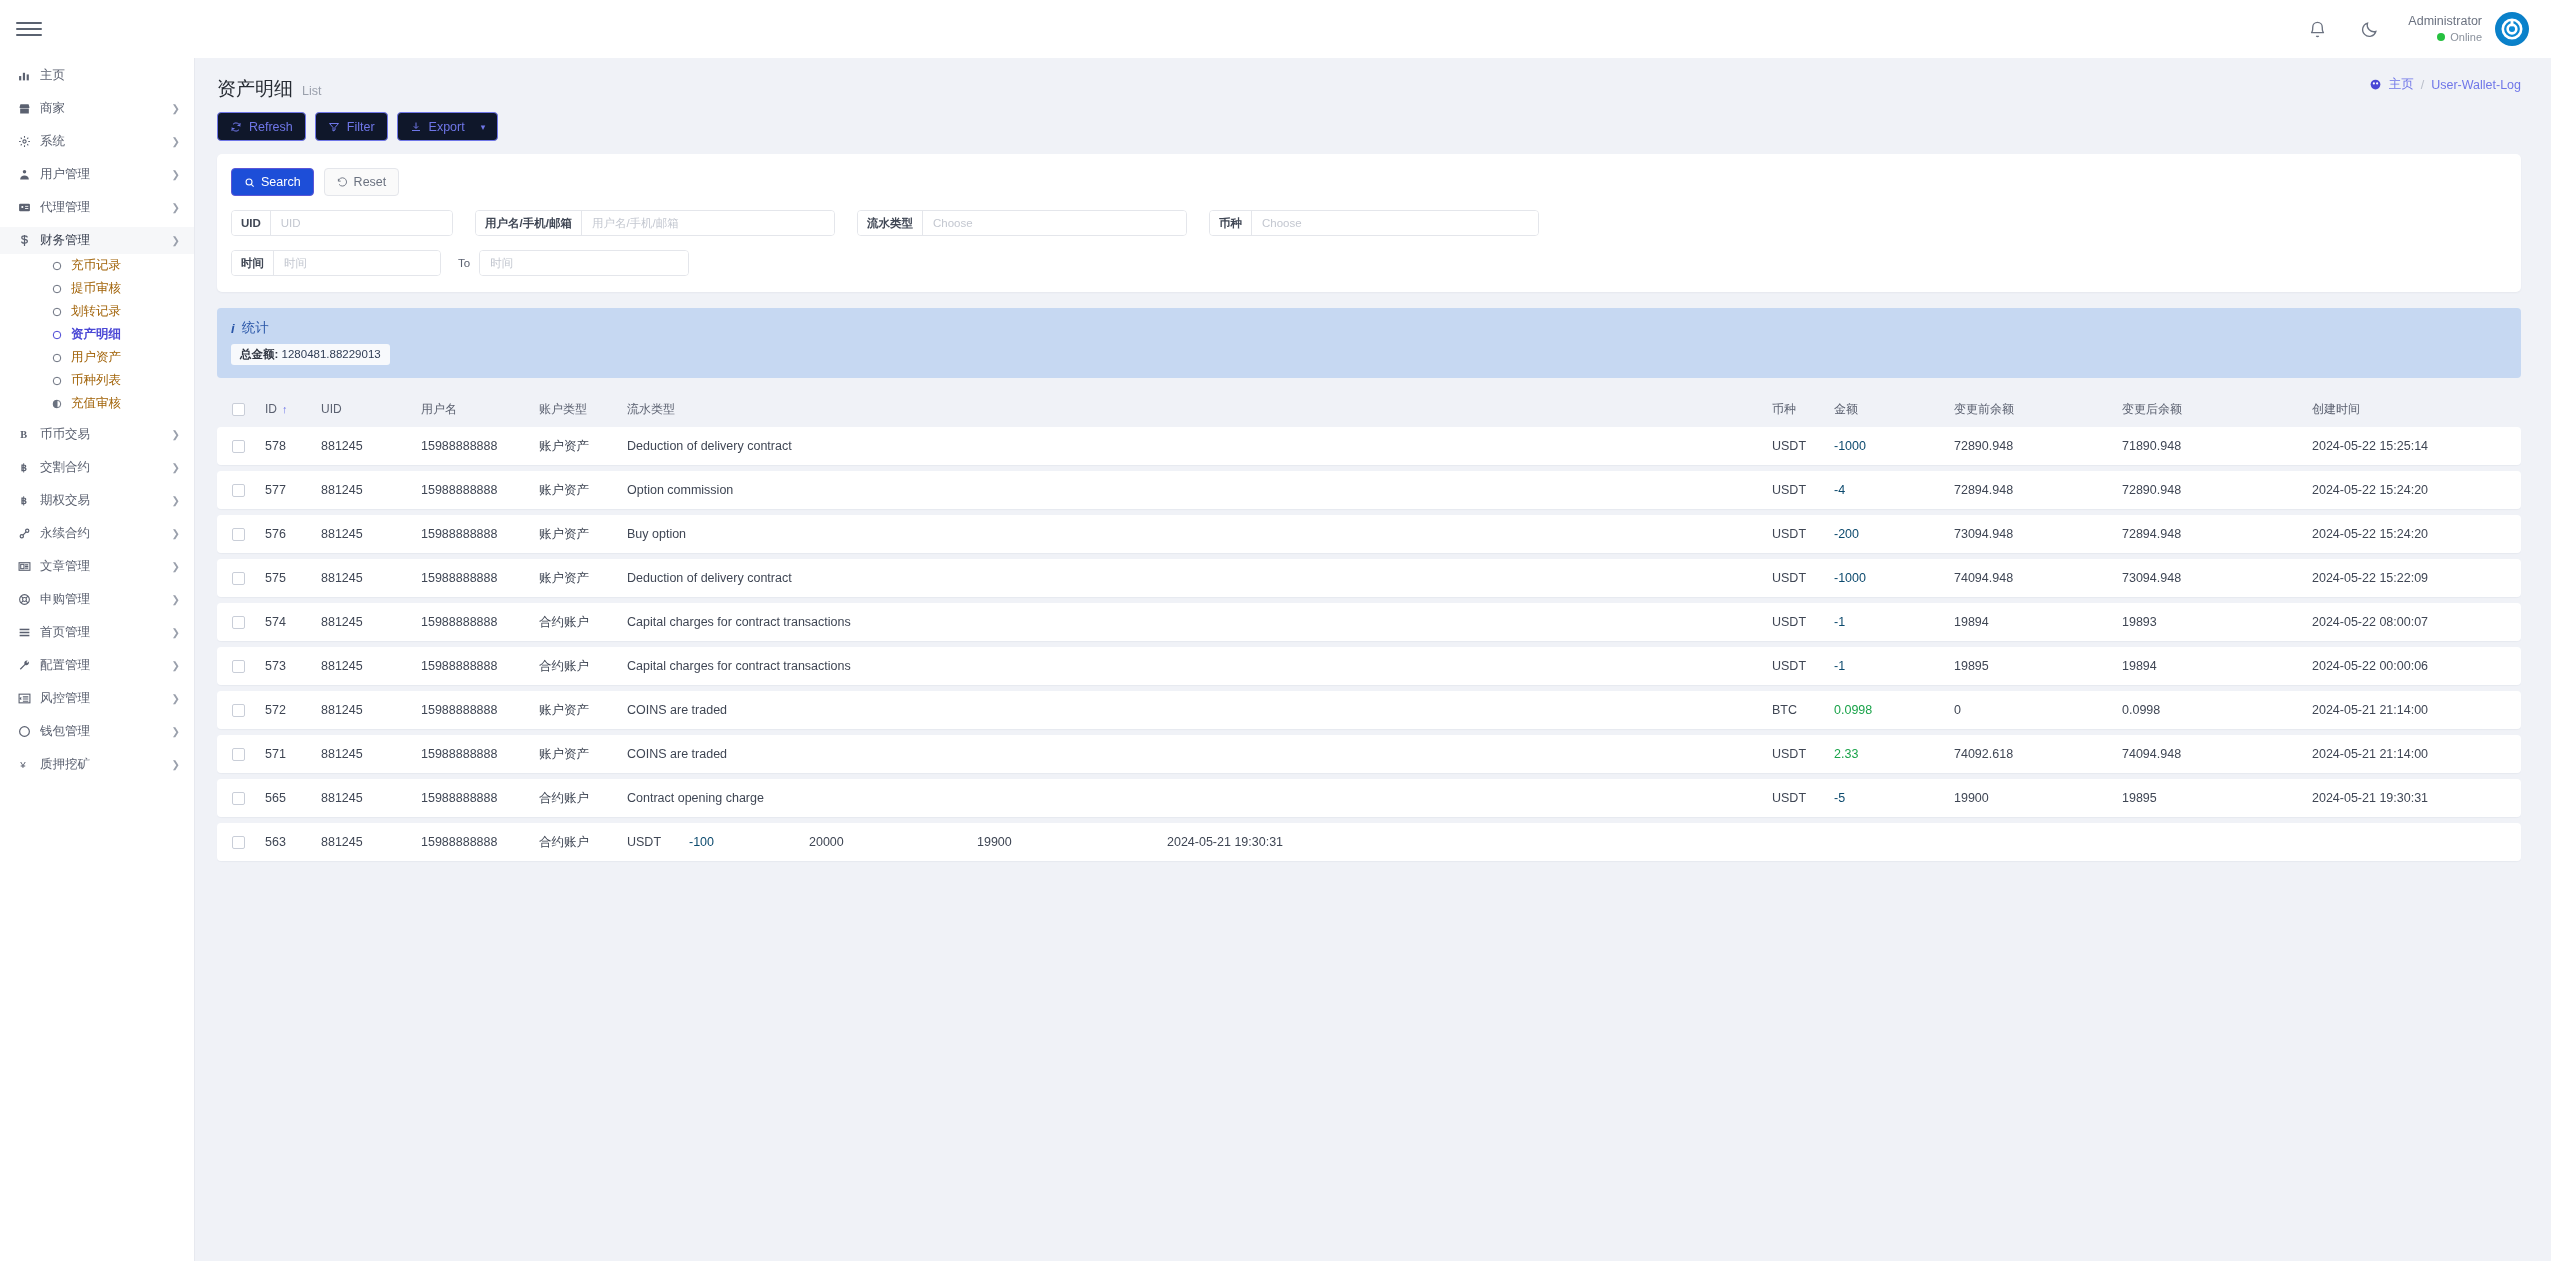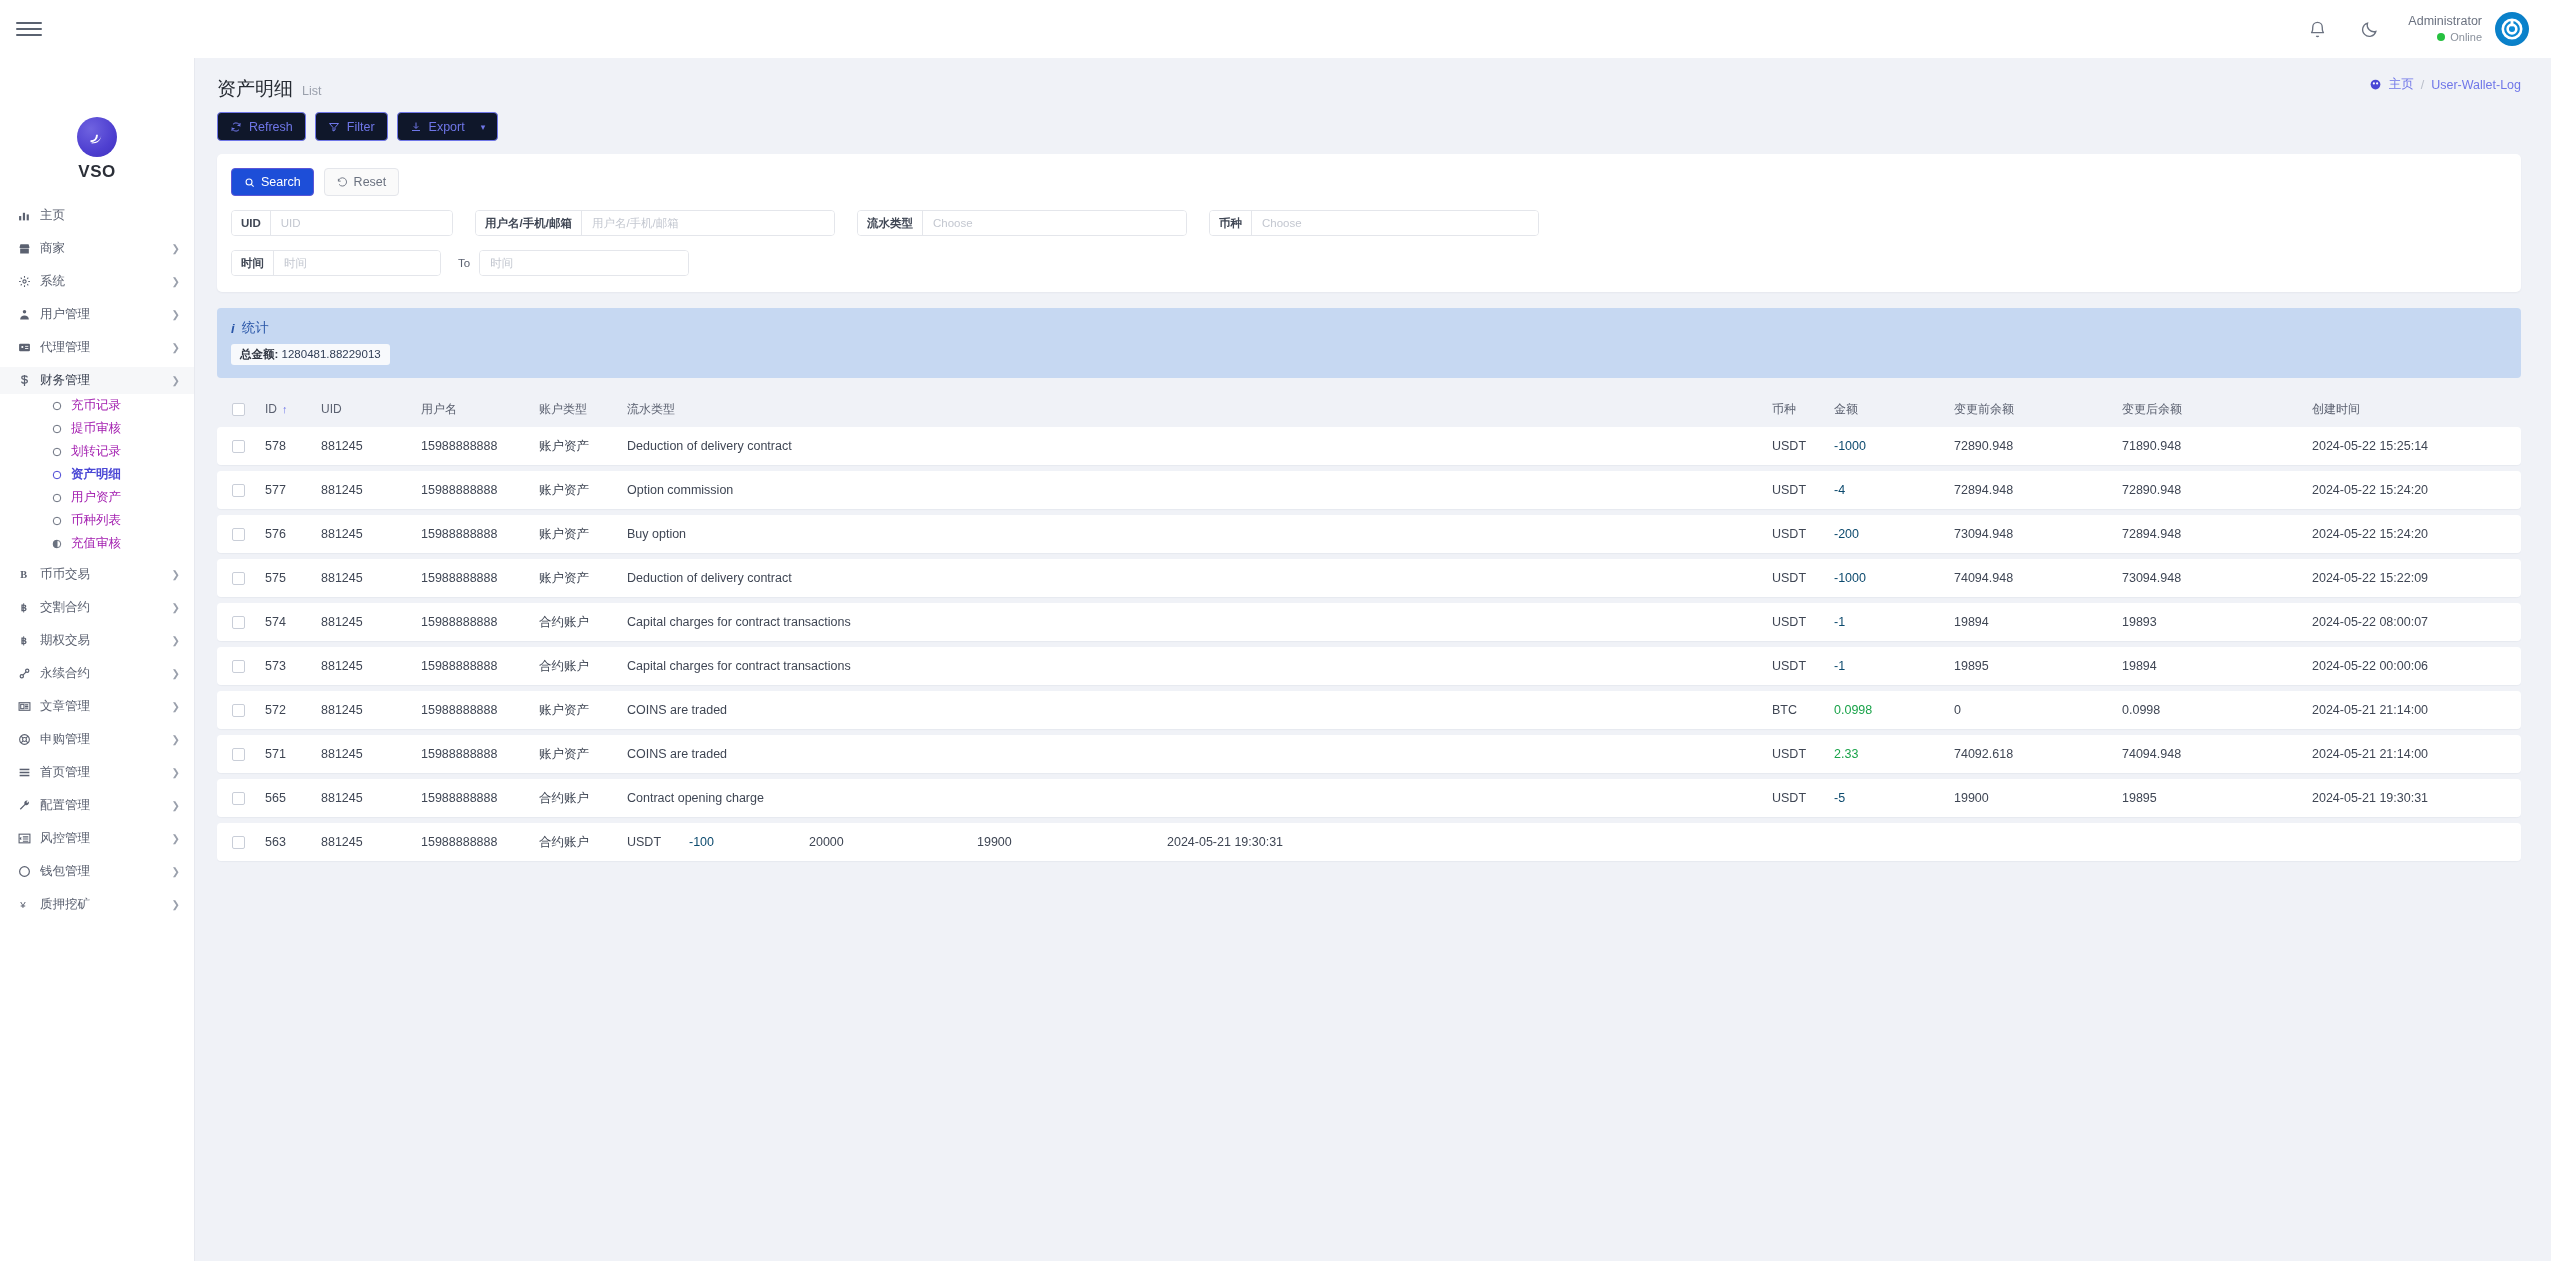--- a/index.html
+++ b/index.html
@@ -58,21 +58,21 @@
     font-size:12.5px; color:#5b6170; cursor:pointer; position:relative;
     margin-bottom: 0;
   }
   .menu-item .mi-icon { width:22px; flex:0 0 22px; display:flex; align-items:center; justify-content:flex-start; color:#5b6170; }
   .menu-item .mi-icon svg { width:13px; height:13px; }
   .menu-item .mi-label { flex:1 1 auto; }
   .menu-item .mi-arrow { margin-right:14px; color:#9aa0ac; font-size:10px; line-height:1; }
   .menu-item.active-parent { background:#f6f7f9; color:#3b4252; font-weight:normal; }
   .submenu-item {
     display:flex; align-items:center; height:23px; padding-left:52px;
-    font-size:12.5px; color:#a21caf; cursor:pointer;
+    font-size:12.5px; color:#a16207; cursor:pointer;
   }
   .submenu-item .sm-icon { width:19px; flex:0 0 19px; display:flex; align-items:center; color:#6b7280;}
   .submenu-item .sm-icon svg { width:10px; height:10px; }
   .submenu-item.active { color:#4a47d5; font-weight:bold; }
   .submenu-item.active .sm-icon { color:#4a47d5; }
   .gap-6 { height:6px; }
 
   
   .main { flex: 1 1 auto; min-width: 0; overflow: hidden; position: relative; }
   .page-head { display:flex; align-items:flex-start; padding: 18px 30px 0 22px; }
@@ -211,31 +211,20 @@
           <path d="M12 3.5v6" stroke-width="2.6"></path>
         </svg>
       </div>
     </div>
   </div>
 </div>
 
 <div class="shell">
 
   <div class="sidebar">
-    <div class="brand">
-      <div class="brand-logo-wrap">
-        <div class="vso-circle">
-          <svg class="swoosh" viewBox="0 0 24 24" fill="none" stroke="#ffffff" stroke-width="1.8">
-            <path d="M7 17c6 0 9-3 9-8 0 6-3 9-9 9z" fill="#ffffff" stroke="none"></path>
-            <path d="M6 16c3.5 0 6-2.5 6-6"></path>
-          </svg>
-        </div>
-        <div class="vso-name">VSO</div>
-      </div>
-    </div>
 
     <div class="menu">
 
       <div class="menu-item">
         <span class="mi-icon">
           <svg viewBox="0 0 24 24" fill="currentColor">
               <rect x="2" y="13" width="4" height="8"></rect>
               <rect x="9" y="7" width="4" height="14"></rect>
               <rect x="16" y="10" width="4" height="11"></rect>
             </svg>

